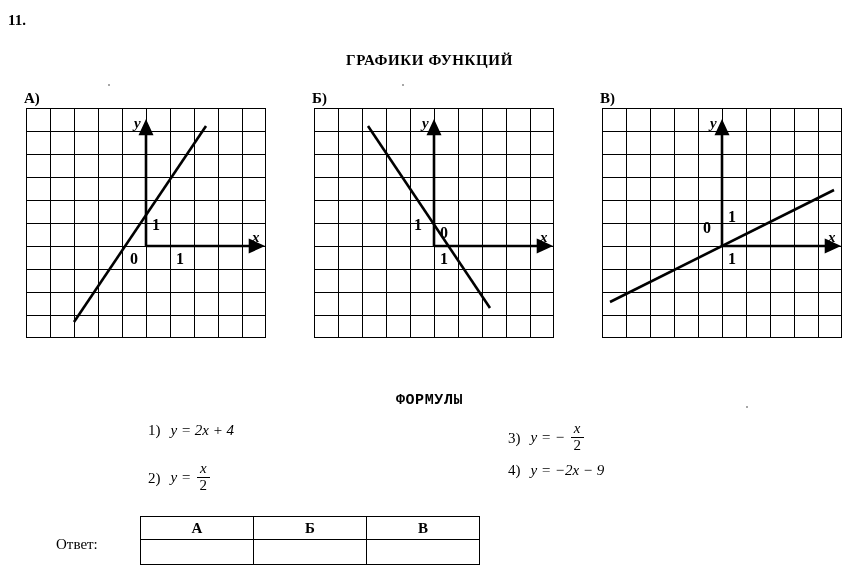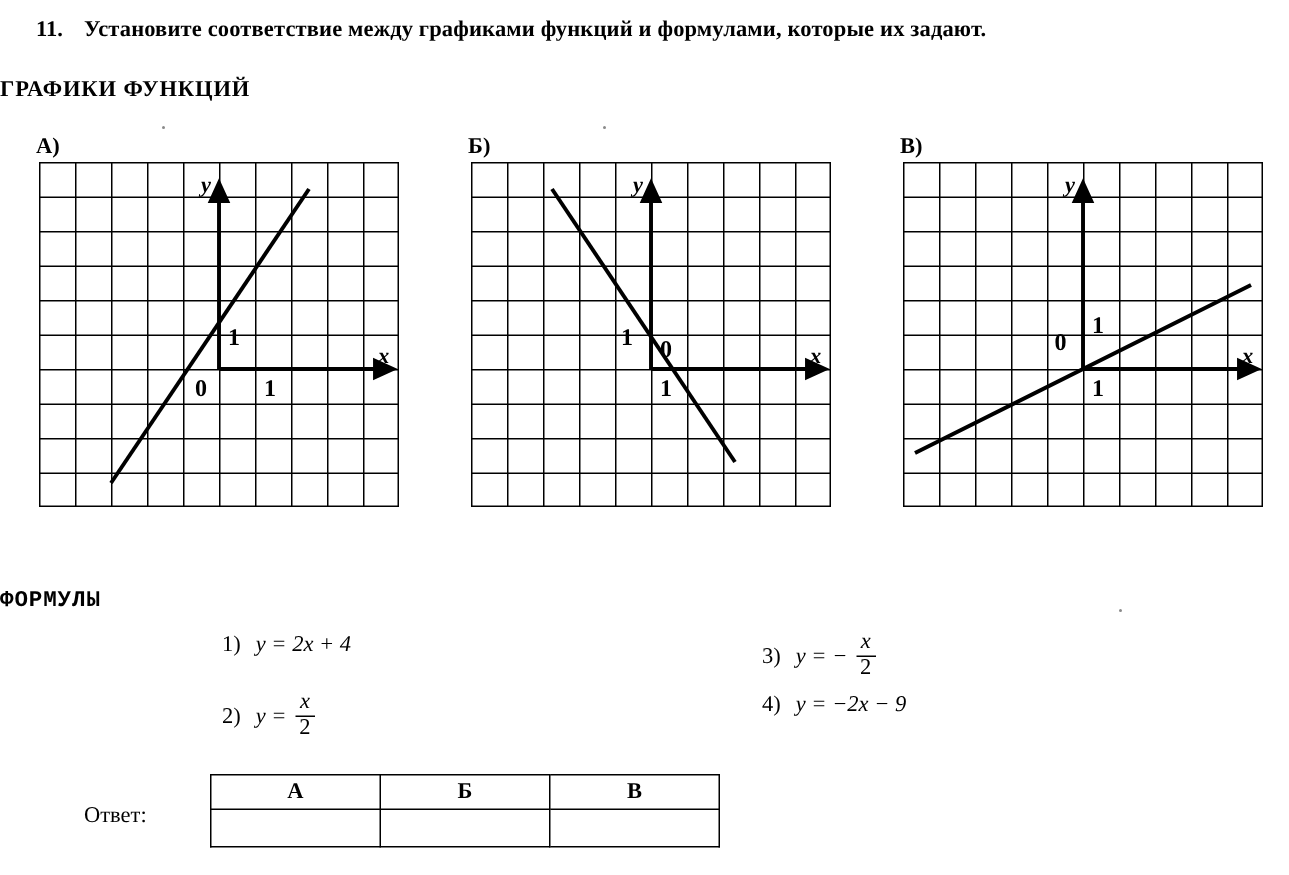--- a/index.html
+++ b/index.html
@@ -12,42 +12,42 @@
     height: 583px;
     position: relative;
     font-family: "Liberation Serif", serif;
     color: #000000;
     overflow: hidden;
   }
 
   
   .q-header {
     position: absolute;
-    left: 24px;
+    left: 8px;
     top: 12px;
     width: 820px;
     display: flex;
     align-items: center;
     gap: 14px;
   }
   .q-number {
     font-weight: bold;
     font-size: 15px;
   }
   .q-text {
     font-weight: bold;
     font-size: 15px;
     letter-spacing: 0.1px;
   }
 
   
   .section-title {
     position: absolute;
     width: 100%;
-    text-align: left;
+    text-align: center;
     font-weight: bold;
     font-size: 15px;
     letter-spacing: 0.6px;
   }
   #graphs-title { top: 52px; }
   #formulas-title { top: 392px; font-family: Liberation Mono, monospace; }
 
   
   .graph-block {
     position: absolute;
@@ -150,21 +150,20 @@
     width: 2px;
     height: 2px;
     border-radius: 50%;
   }
 </style>
 </head>
 <body>
 
 <div class="q-header">
   <span class="q-number">11.</span>
-  <span class="q-text">Установите соответствие между графиками функций и формулами, которые их задают.</span>
 </div>
 
 <div class="section-title" id="graphs-title">ГРАФИКИ ФУНКЦИЙ</div>
 
 <div class="graph-block" id="block-a">
   <span class="graph-label">А)</span>
   <div class="graph-box">
     <svg width="240" height="230" viewBox="0 0 240 230" xmlns="http://www.w3.org/2000/svg">
 
       <g stroke="#000" stroke-width="1" fill="none">

